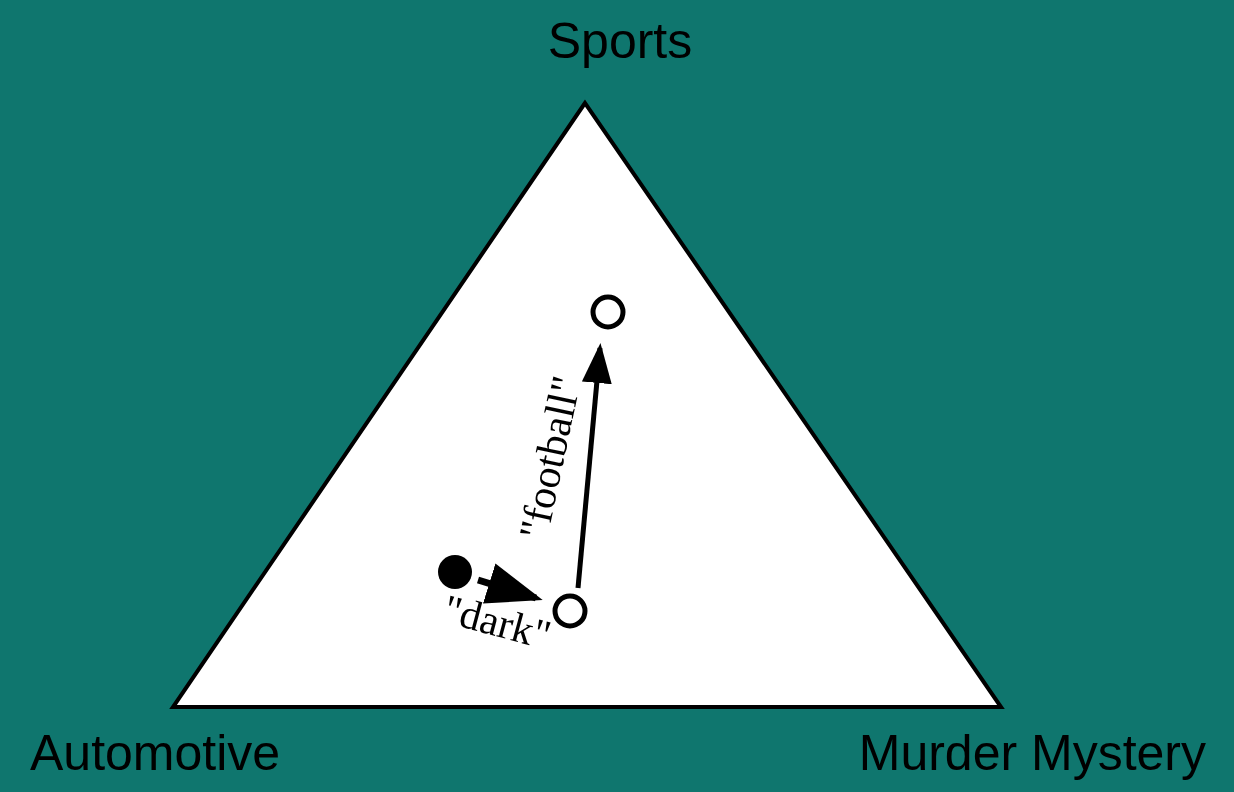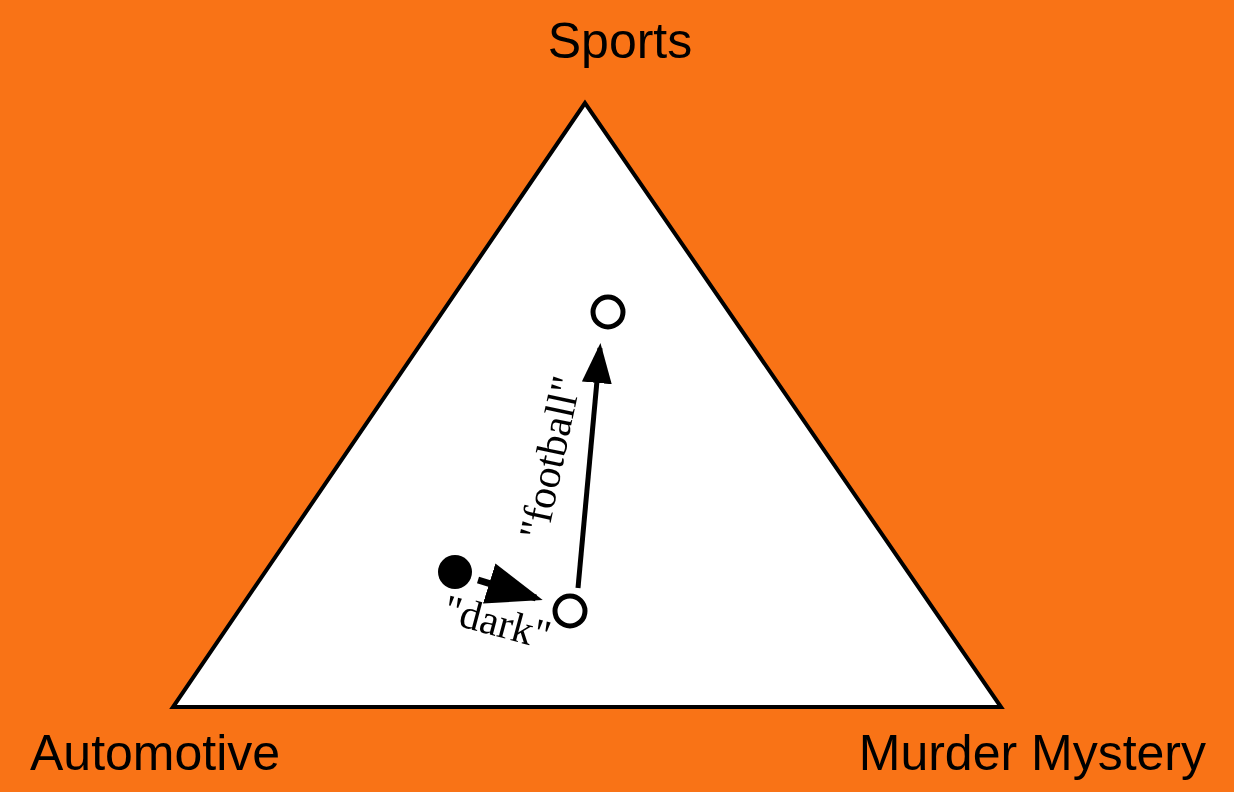--- a/index.html
+++ b/index.html
@@ -4,21 +4,21 @@
 <style>
   html, body {
     margin: 0;
     padding: 0;
     background: #ffffff;
   }
   .canvas {
     position: relative;
     width: 1234px;
     height: 792px;
-    background: #f97316;
+    background: #0f766e;
     overflow: hidden;
   }
   svg {
     display: block;
   }
   .vertex-label {
     font-family: "Liberation Sans", sans-serif;
     font-size: 50px;
     fill: #000000;
   }

